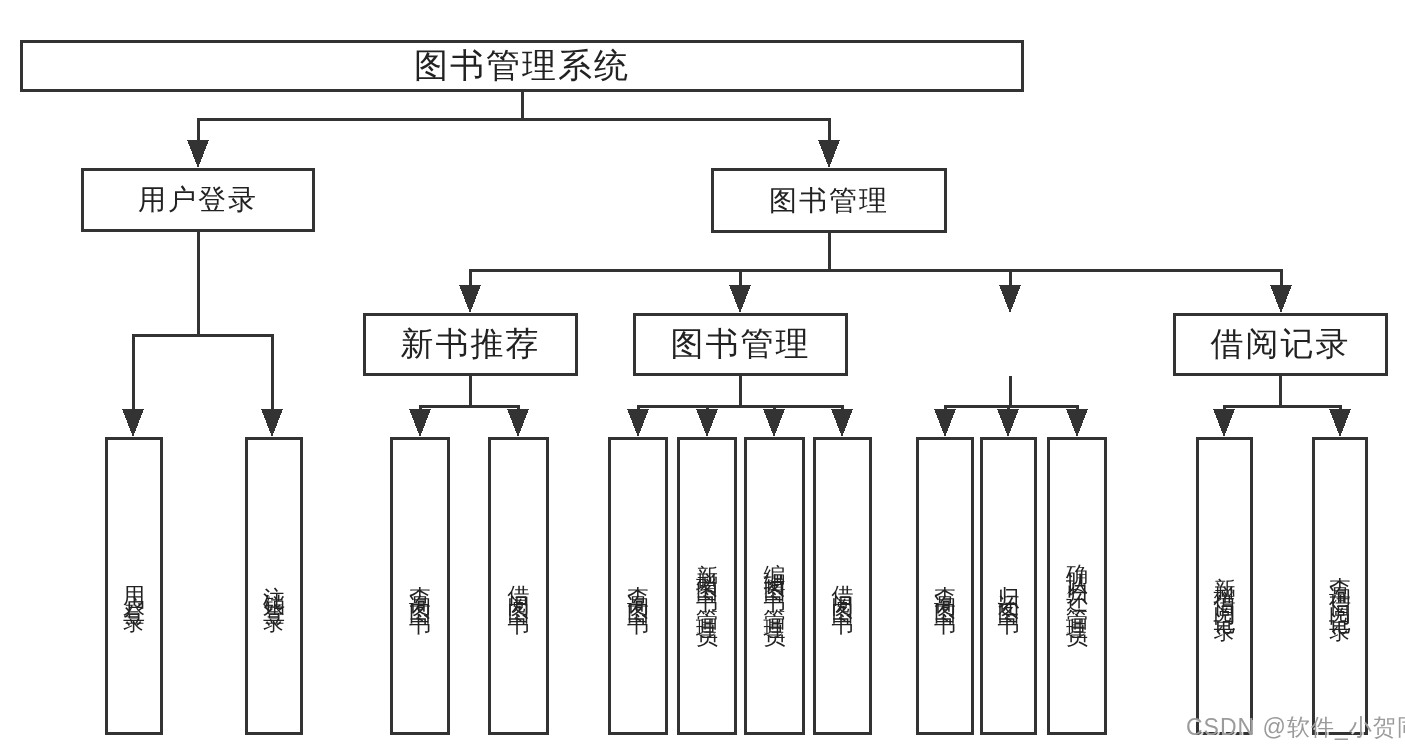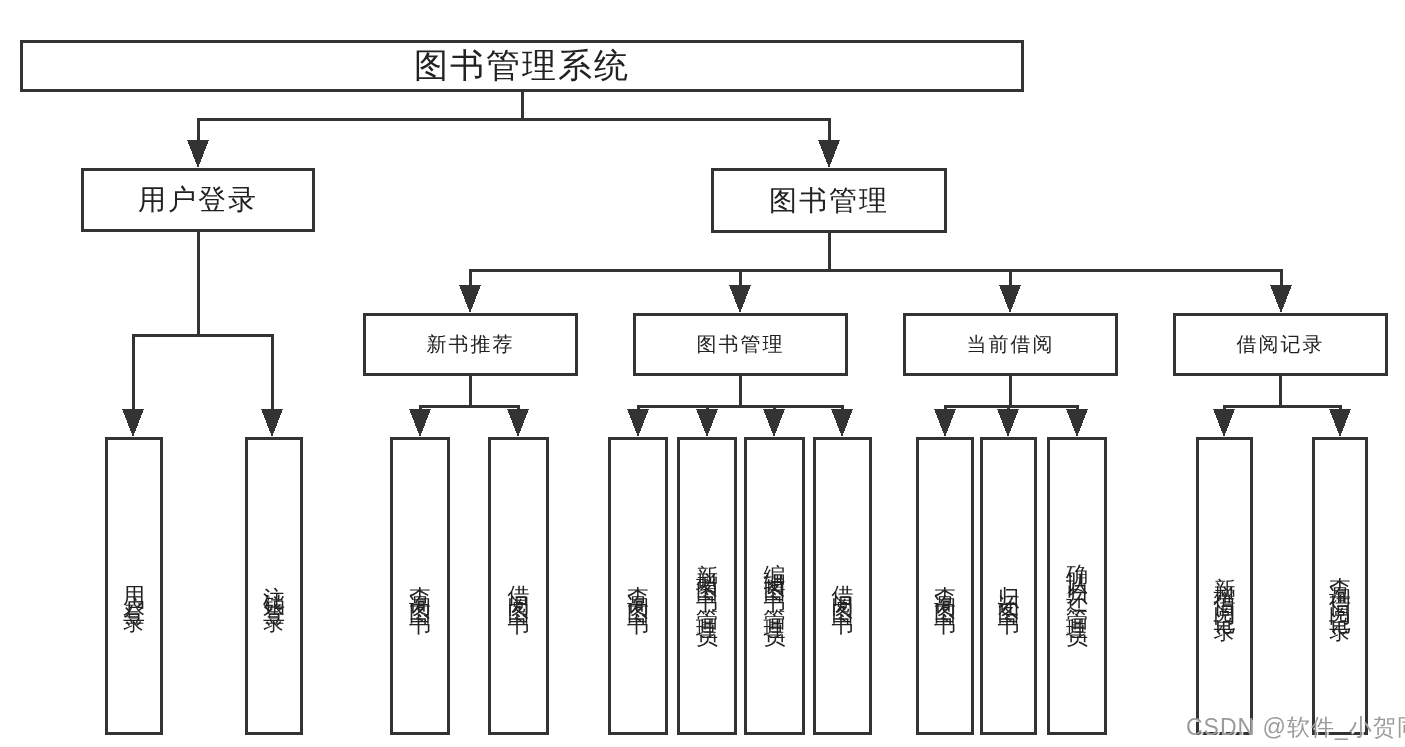--- a/index.html
+++ b/index.html
@@ -35,21 +35,21 @@
     background: #ffffff;
     color: var(--text, #222222);
     display: flex;
     align-items: center;
     justify-content: center;
     text-align: center;
   }
   .h { letter-spacing: 2px; }
   .root-box  { font-size: 34px; margin-top: 26px; }
   .l2-box    { font-size: 28px; }
-  .l3-box    { font-size: 20px; }
+  .l3-box    { font-size: 33px; }
   .v {
     top: 437px;
     height: 298px;
     font-size: 22px;
     writing-mode: vertical-rl;
     text-orientation: mixed;
     letter-spacing: 9px;
     line-height: 1;
   }
   .watermark {
@@ -115,23 +115,20 @@
   <div class="box h l2-box" style="left:711px; top:168px; width:236px; height:65px;">
     <span>图书管理</span>
   </div>
 
   <div class="box h l3-box" style="left:363px; top:313px; width:215px; height:63px;">
     <span>新书推荐</span>
   </div>
   <div class="box h l3-box" style="left:633px; top:313px; width:215px; height:63px;">
     <span>图书管理</span>
   </div>
-  <div class="box h l3-box" style="left:903px; top:313px; width:215px; height:63px;">
-    <span>当前借阅</span>
-  </div>
   <div class="box h l3-box" style="left:1173px; top:313px; width:215px; height:63px;">
     <span>借阅记录</span>
   </div>
 
   <div class="box v" style="left:105px; width:58px;">
     <span>用户登录</span>
   </div>
   <div class="box v" style="left:245px; width:58px;">
     <span>注销登录</span>
   </div>

